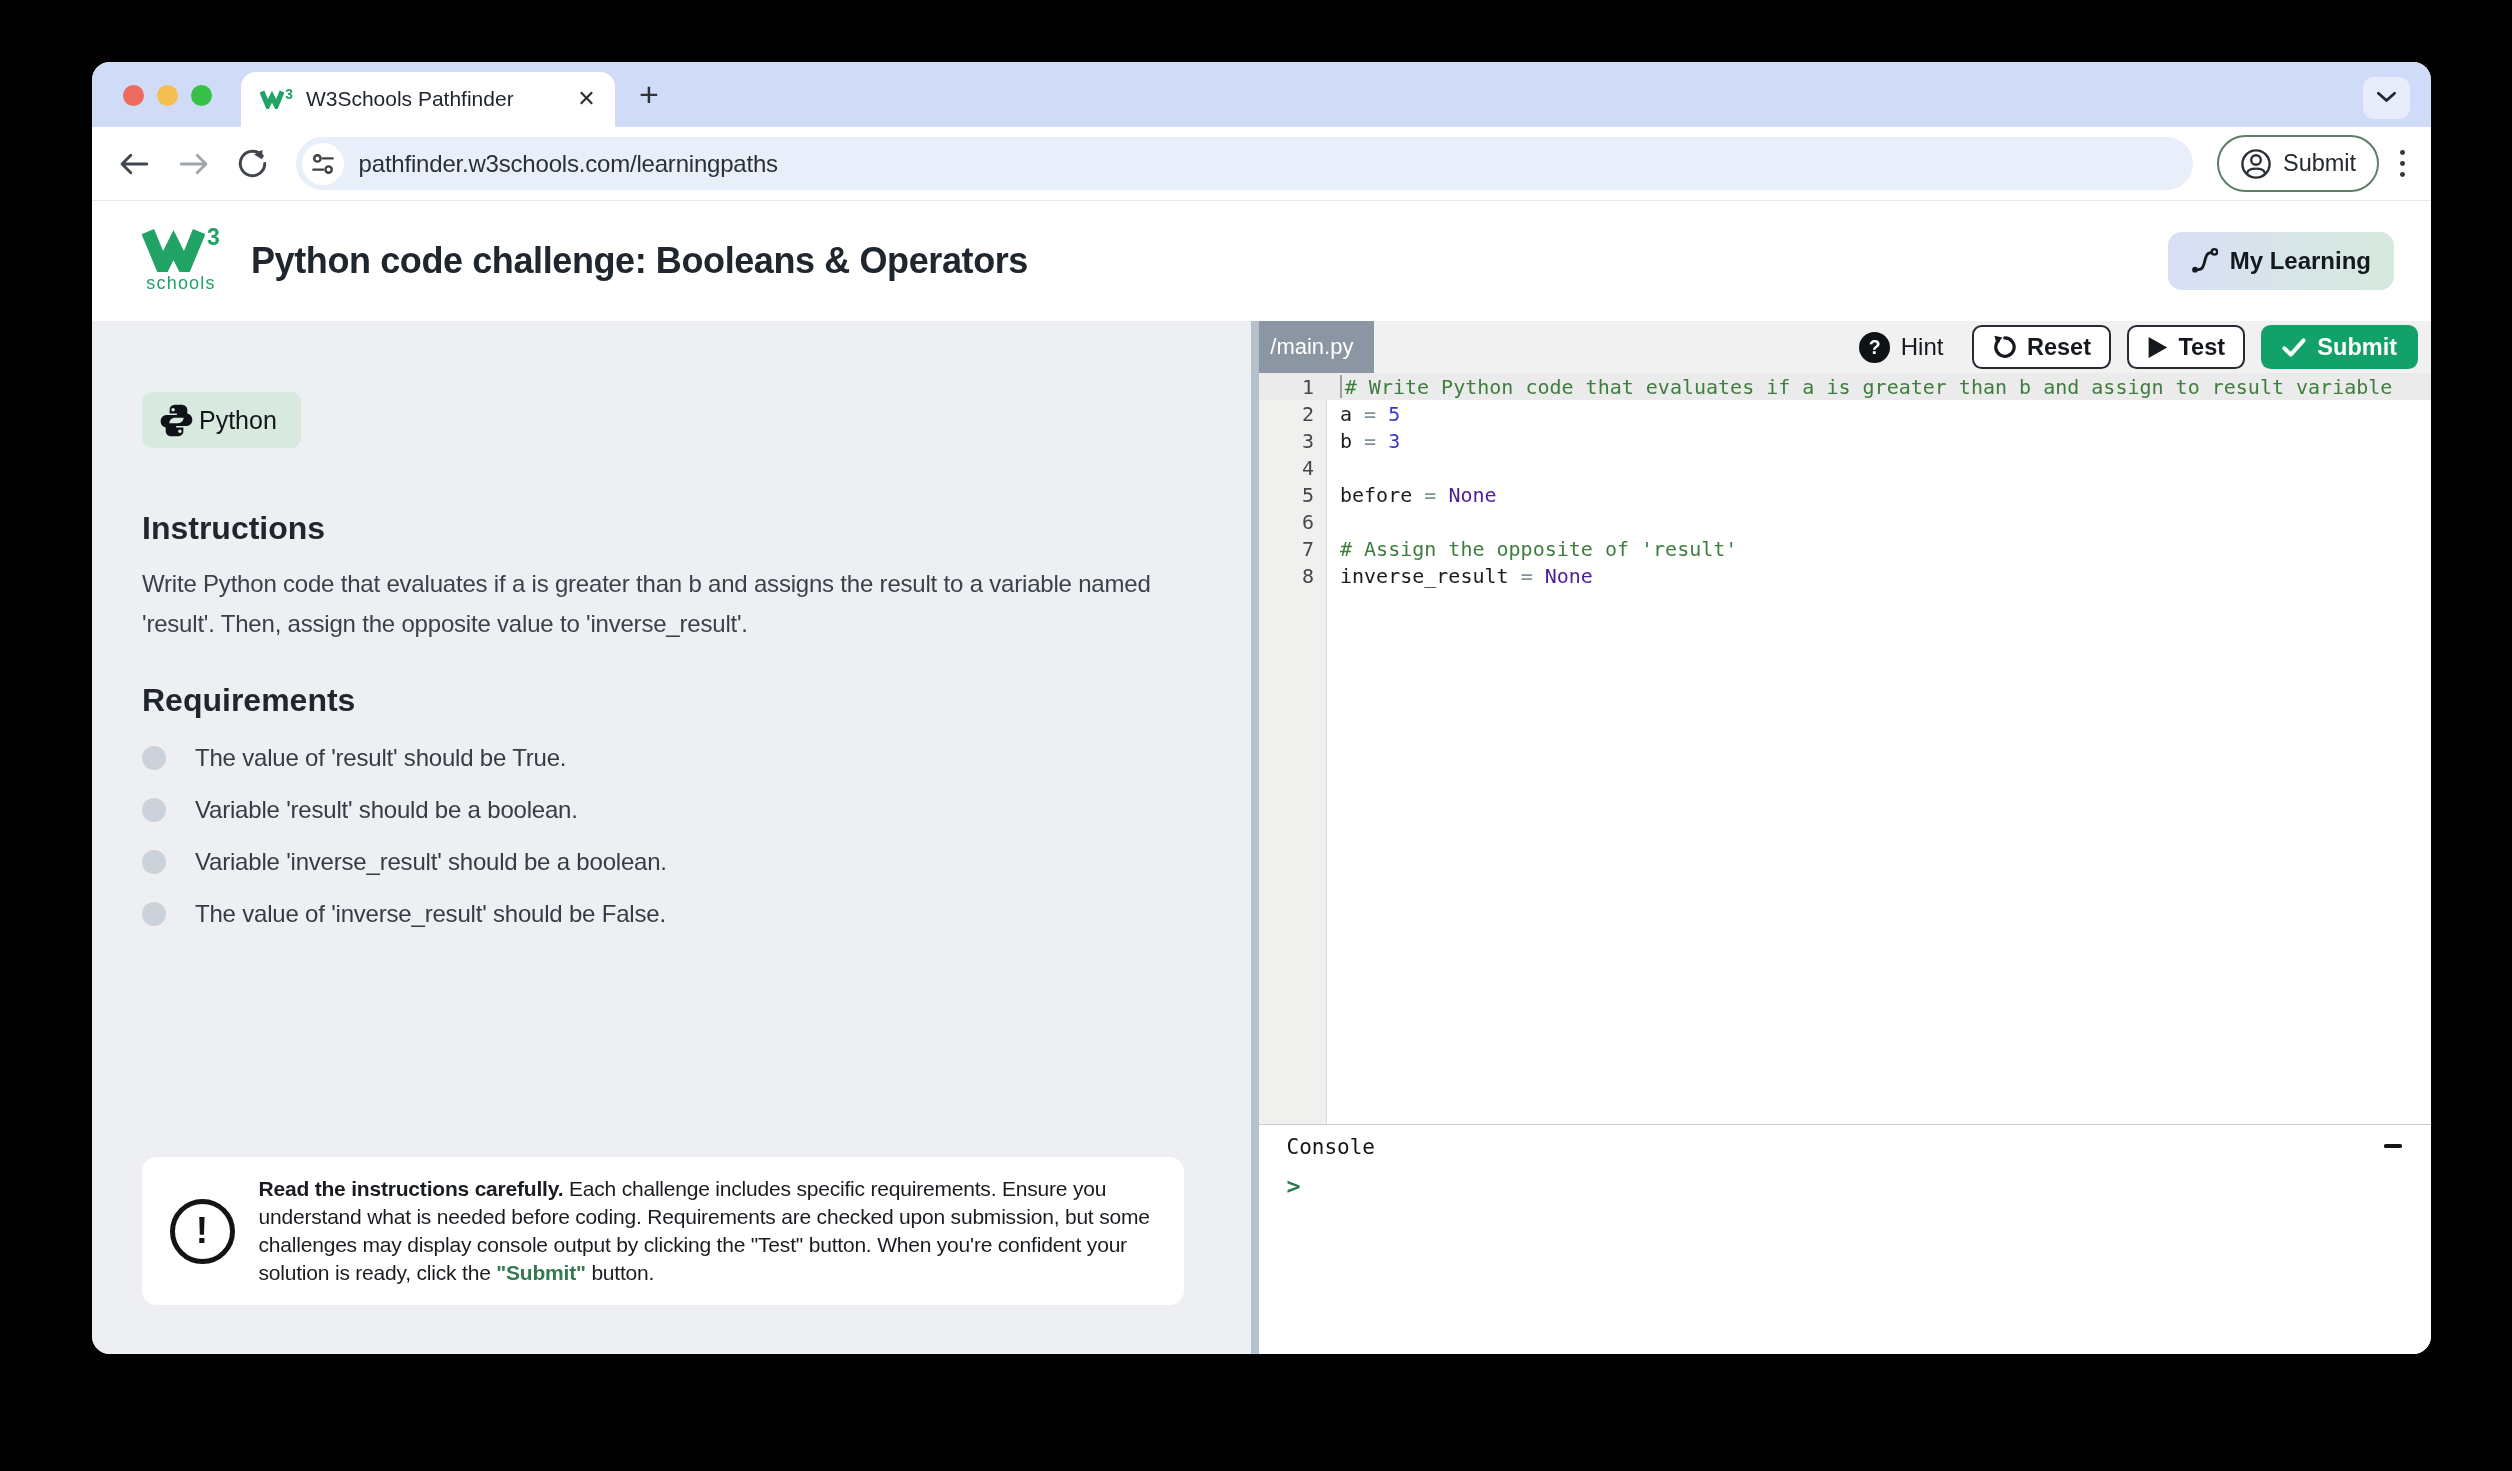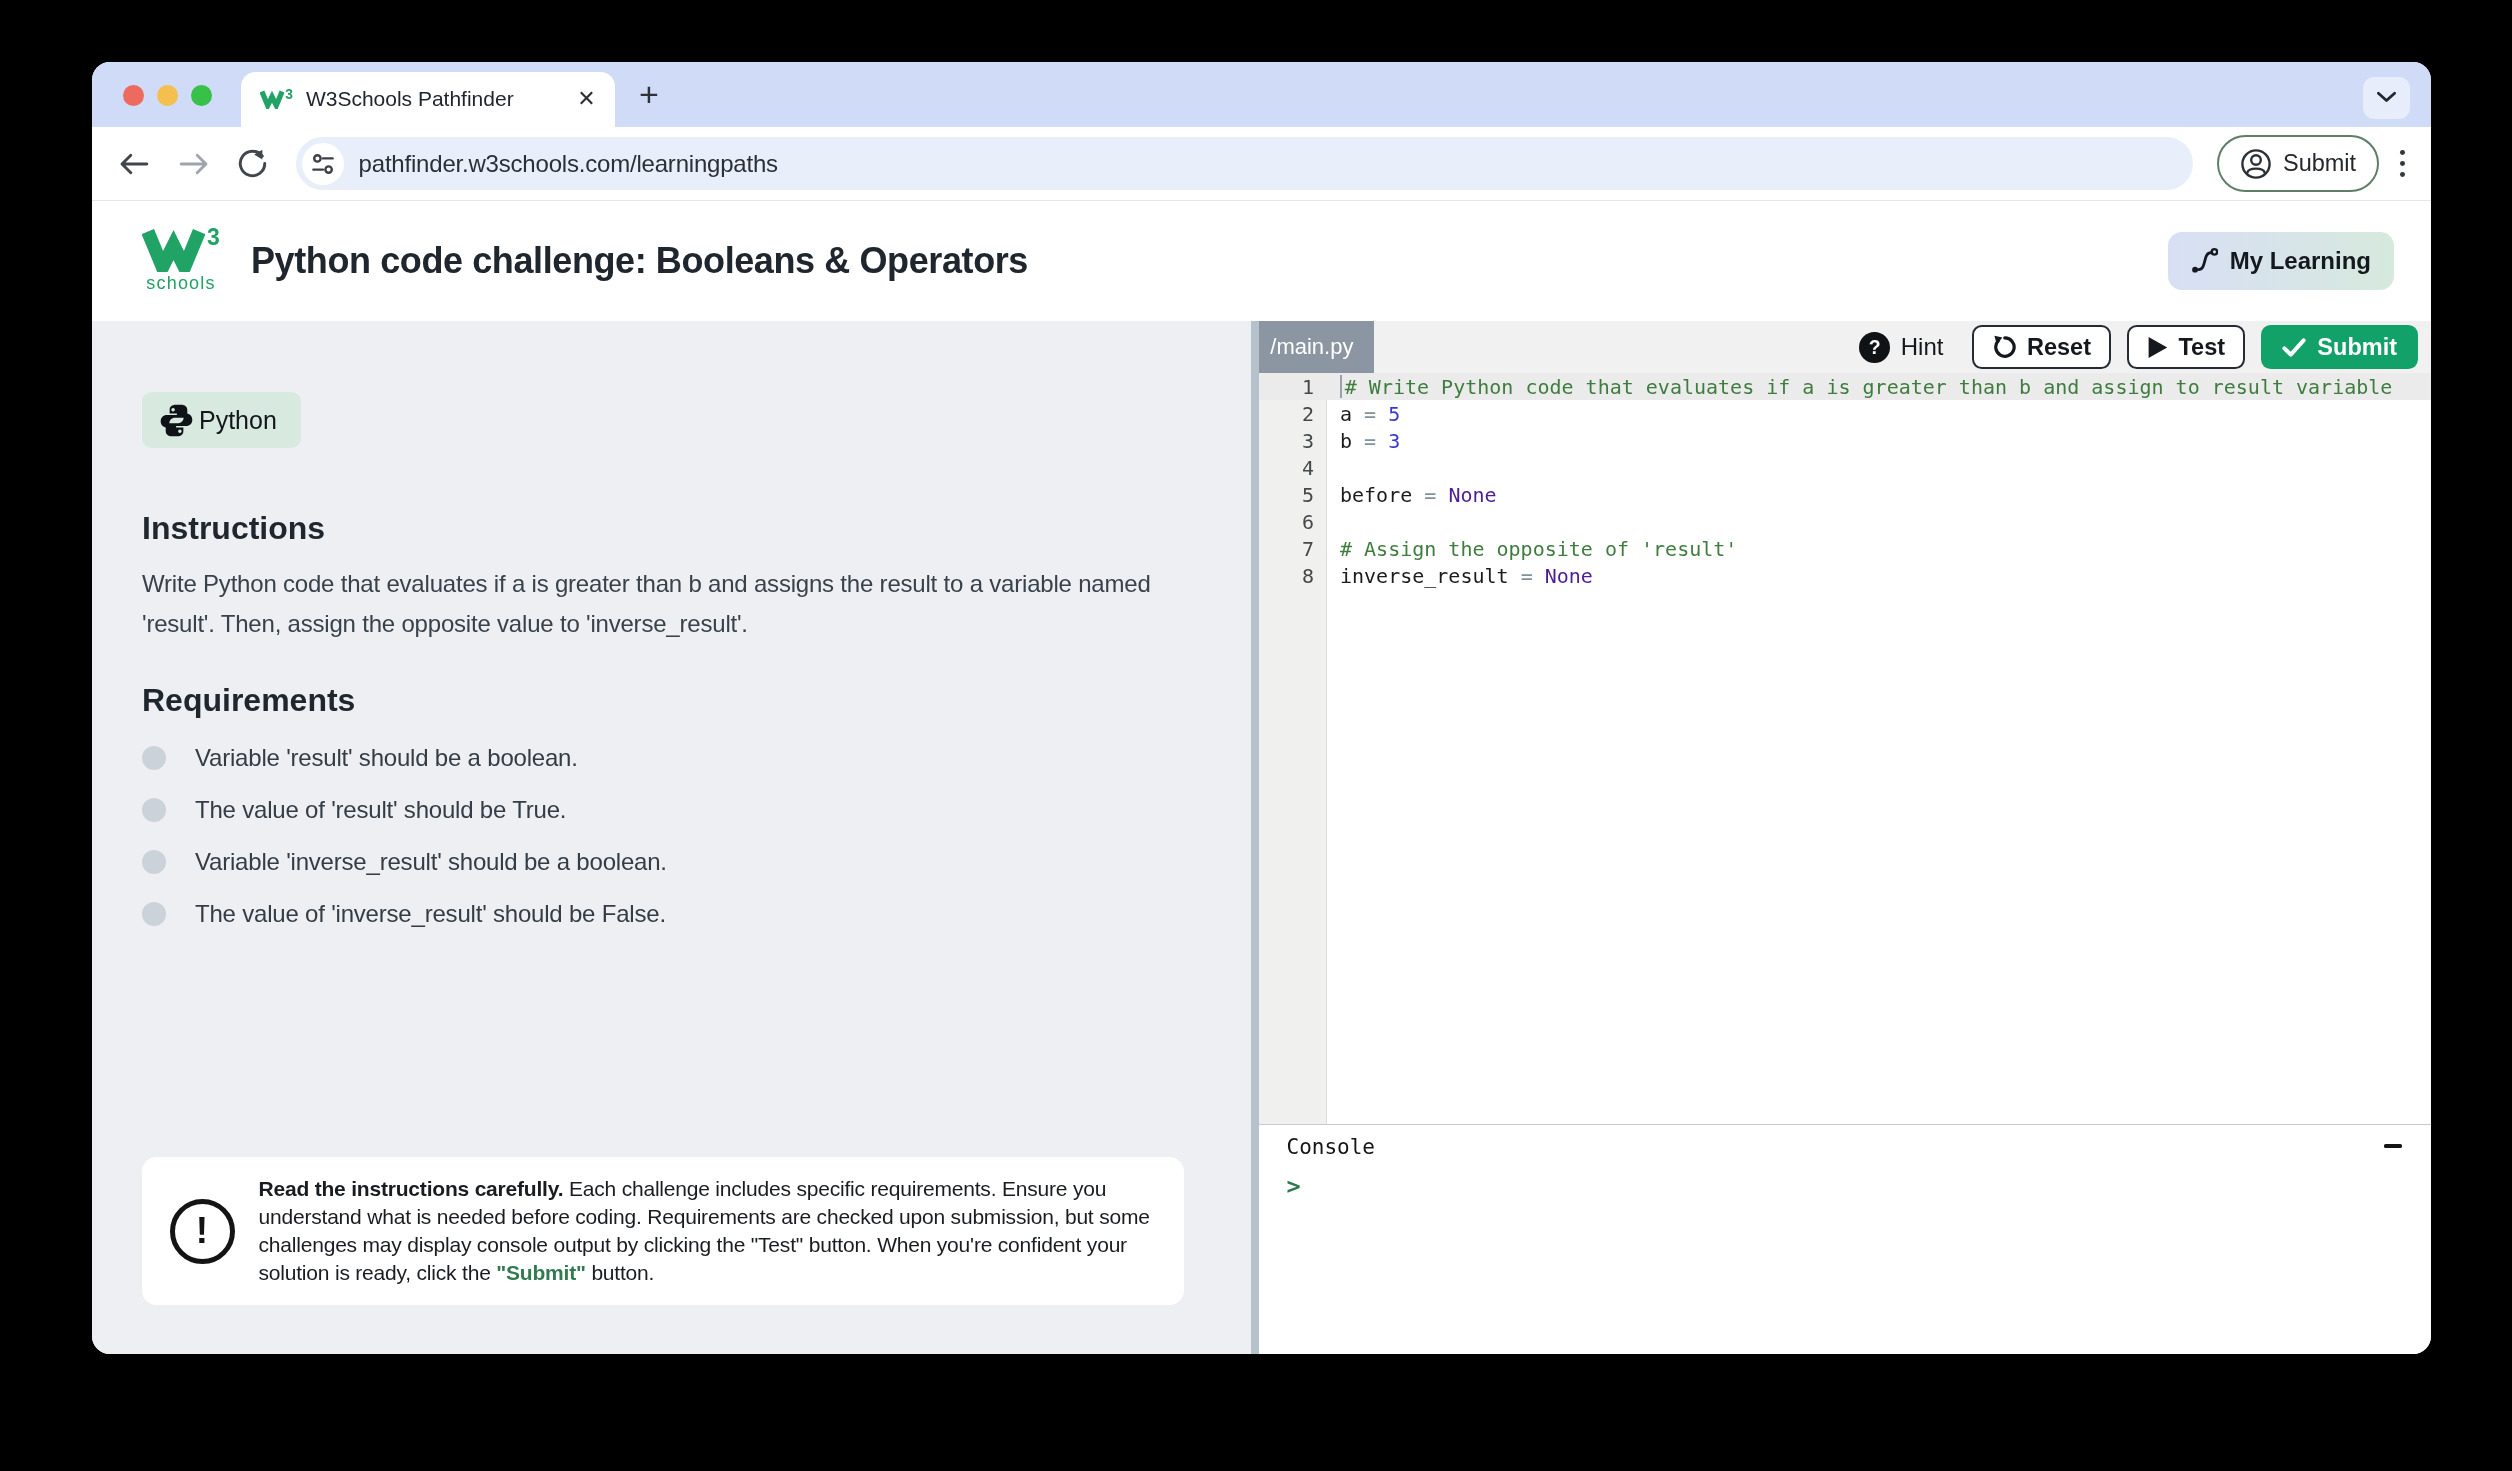--- a/index.html
+++ b/index.html
@@ -219,25 +219,25 @@
           <span class="lang-label">Python</span>
         </div>
 
         <h2 class="instr-heading">Instructions</h2>
         <p class="instr-body">Write Python code that evaluates if a is greater than b and assigns the result to a variable named 'result'. Then, assign the opposite value to 'inverse_result'.</p>
 
         <h2 class="req-heading">Requirements</h2>
         <ul class="req-list">
             <li class="req-item">
               <span class="req-bullet"></span>
-              <span class="req-text">Variable 'result' should be a boolean.</span>
+              <span class="req-text">The value of 'result' should be True.</span>
             </li>
             <li class="req-item">
               <span class="req-bullet"></span>
-              <span class="req-text">The value of 'result' should be True.</span>
+              <span class="req-text">Variable 'result' should be a boolean.</span>
             </li>
             <li class="req-item">
               <span class="req-bullet"></span>
               <span class="req-text">Variable 'inverse_result' should be a boolean.</span>
             </li>
             <li class="req-item">
               <span class="req-bullet"></span>
               <span class="req-text">The value of 'inverse_result' should be False.</span>
             </li>
           </ul>

